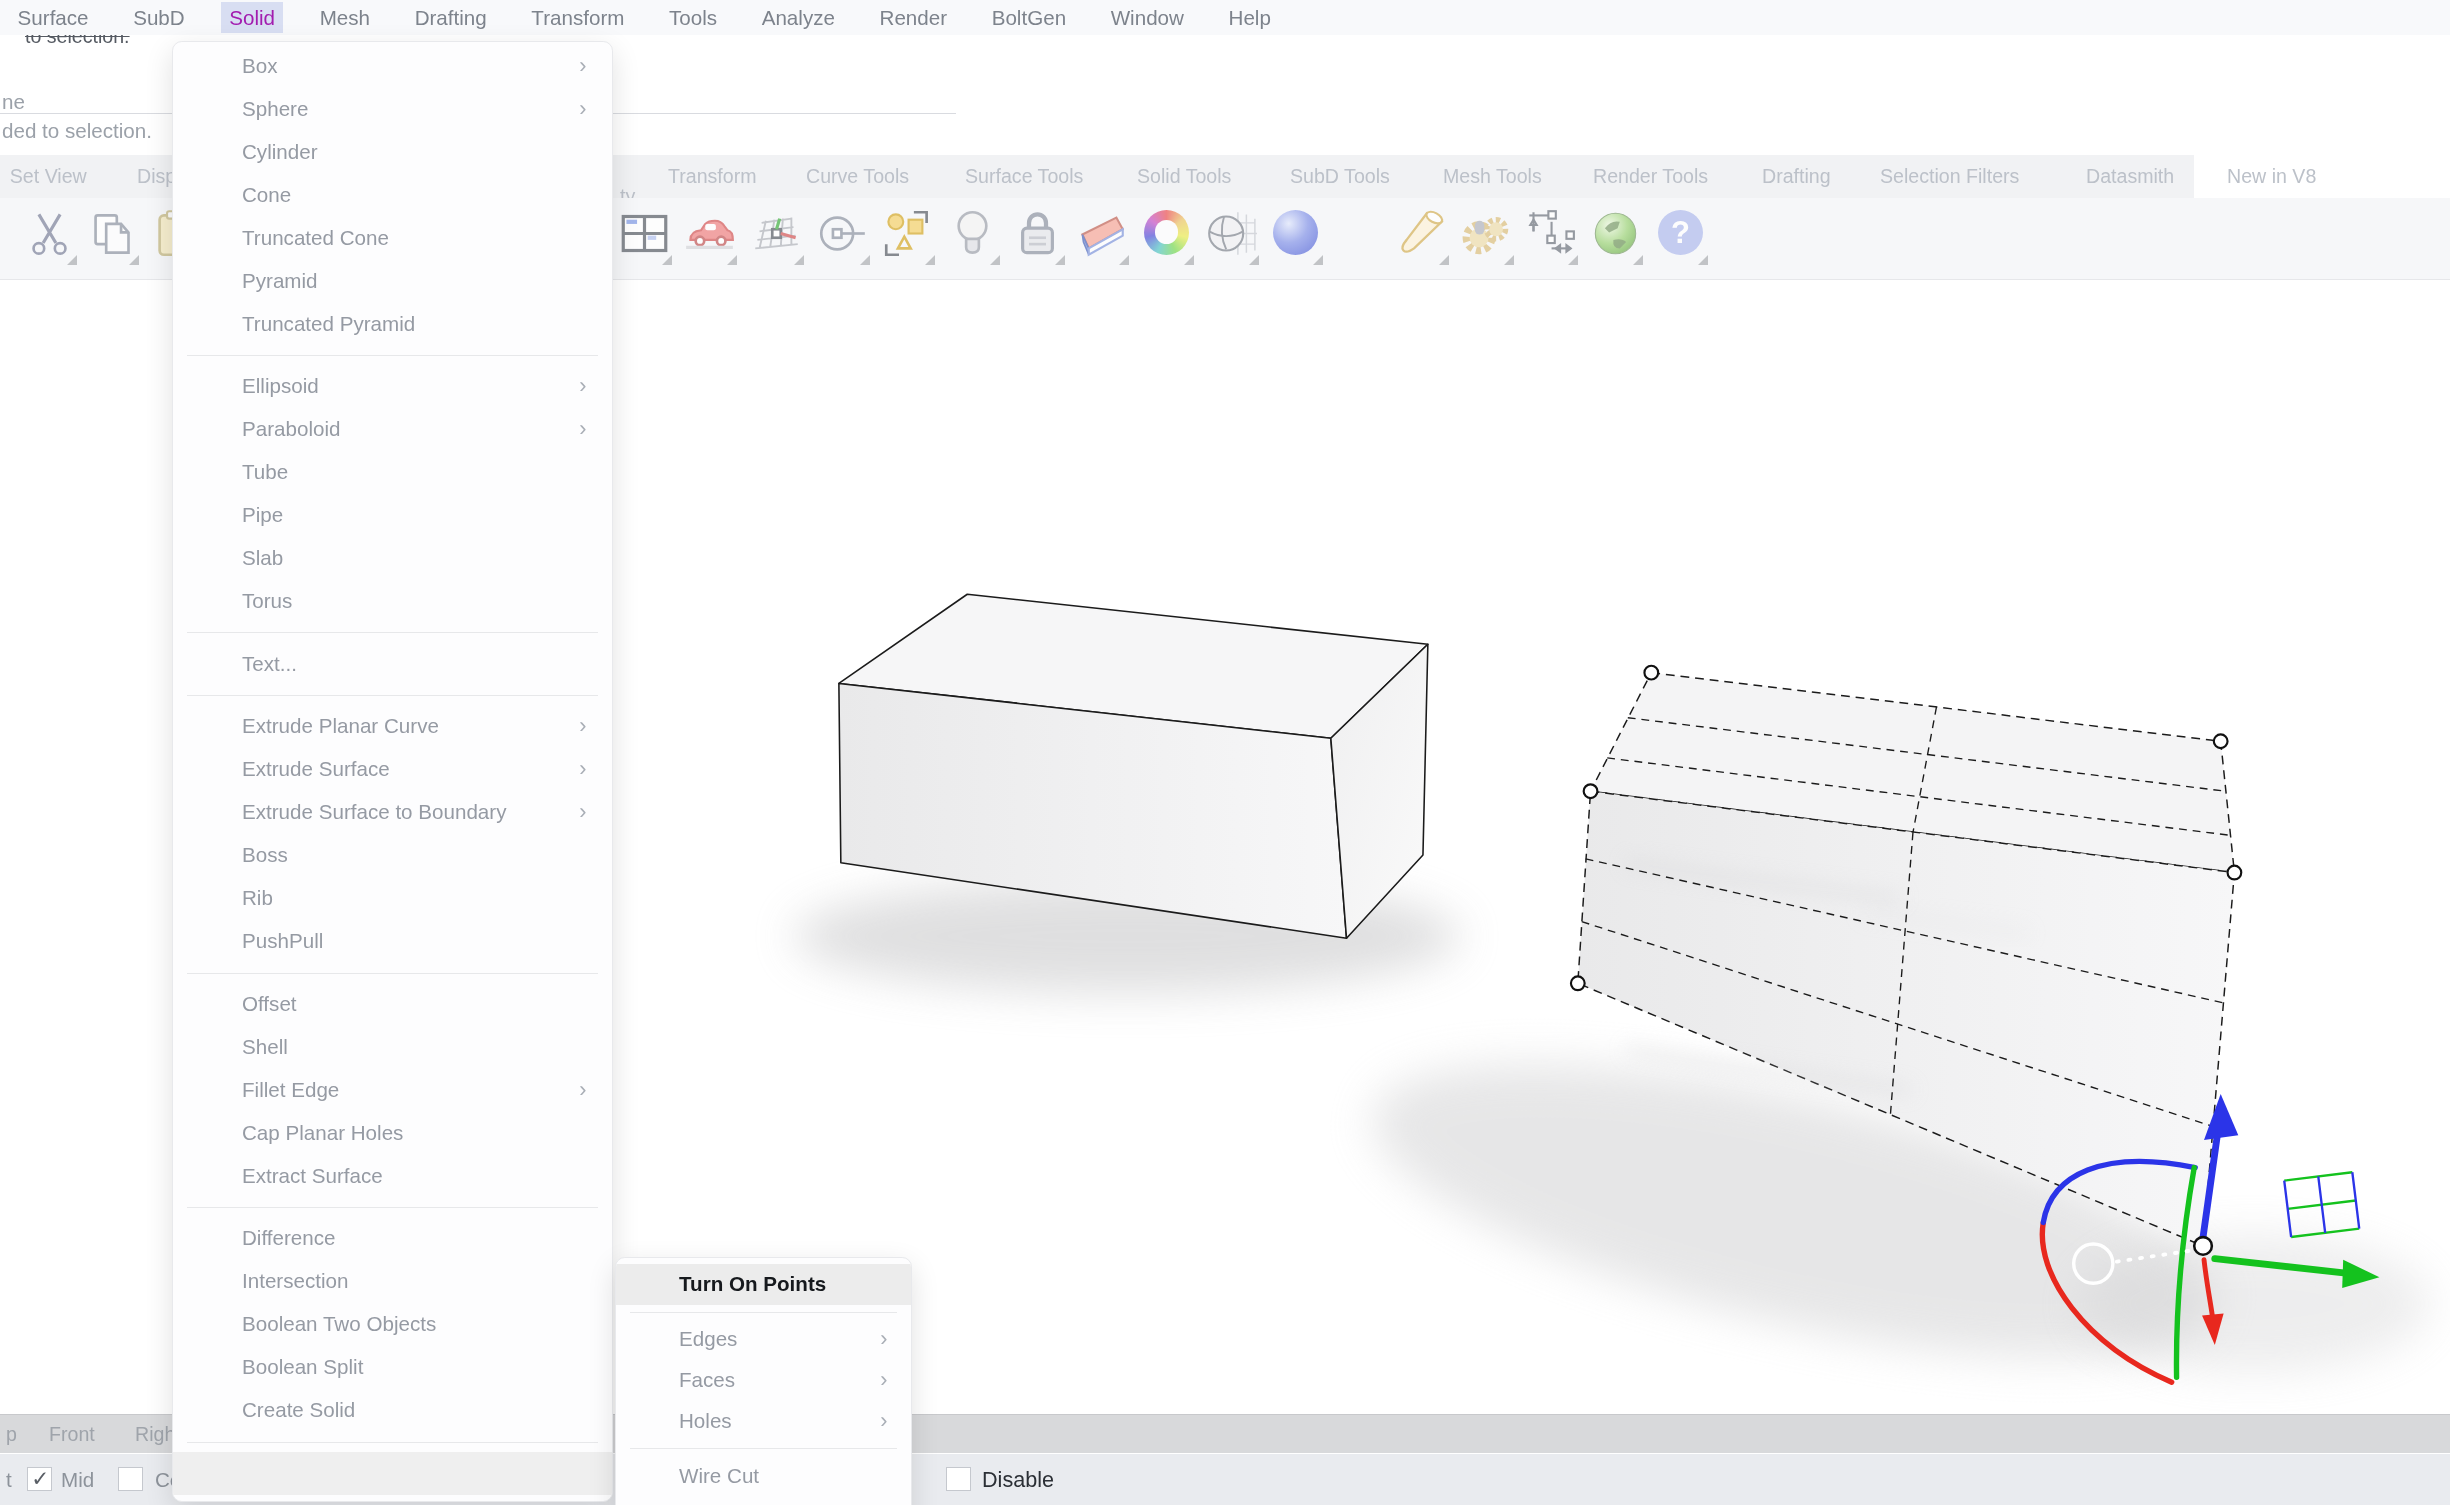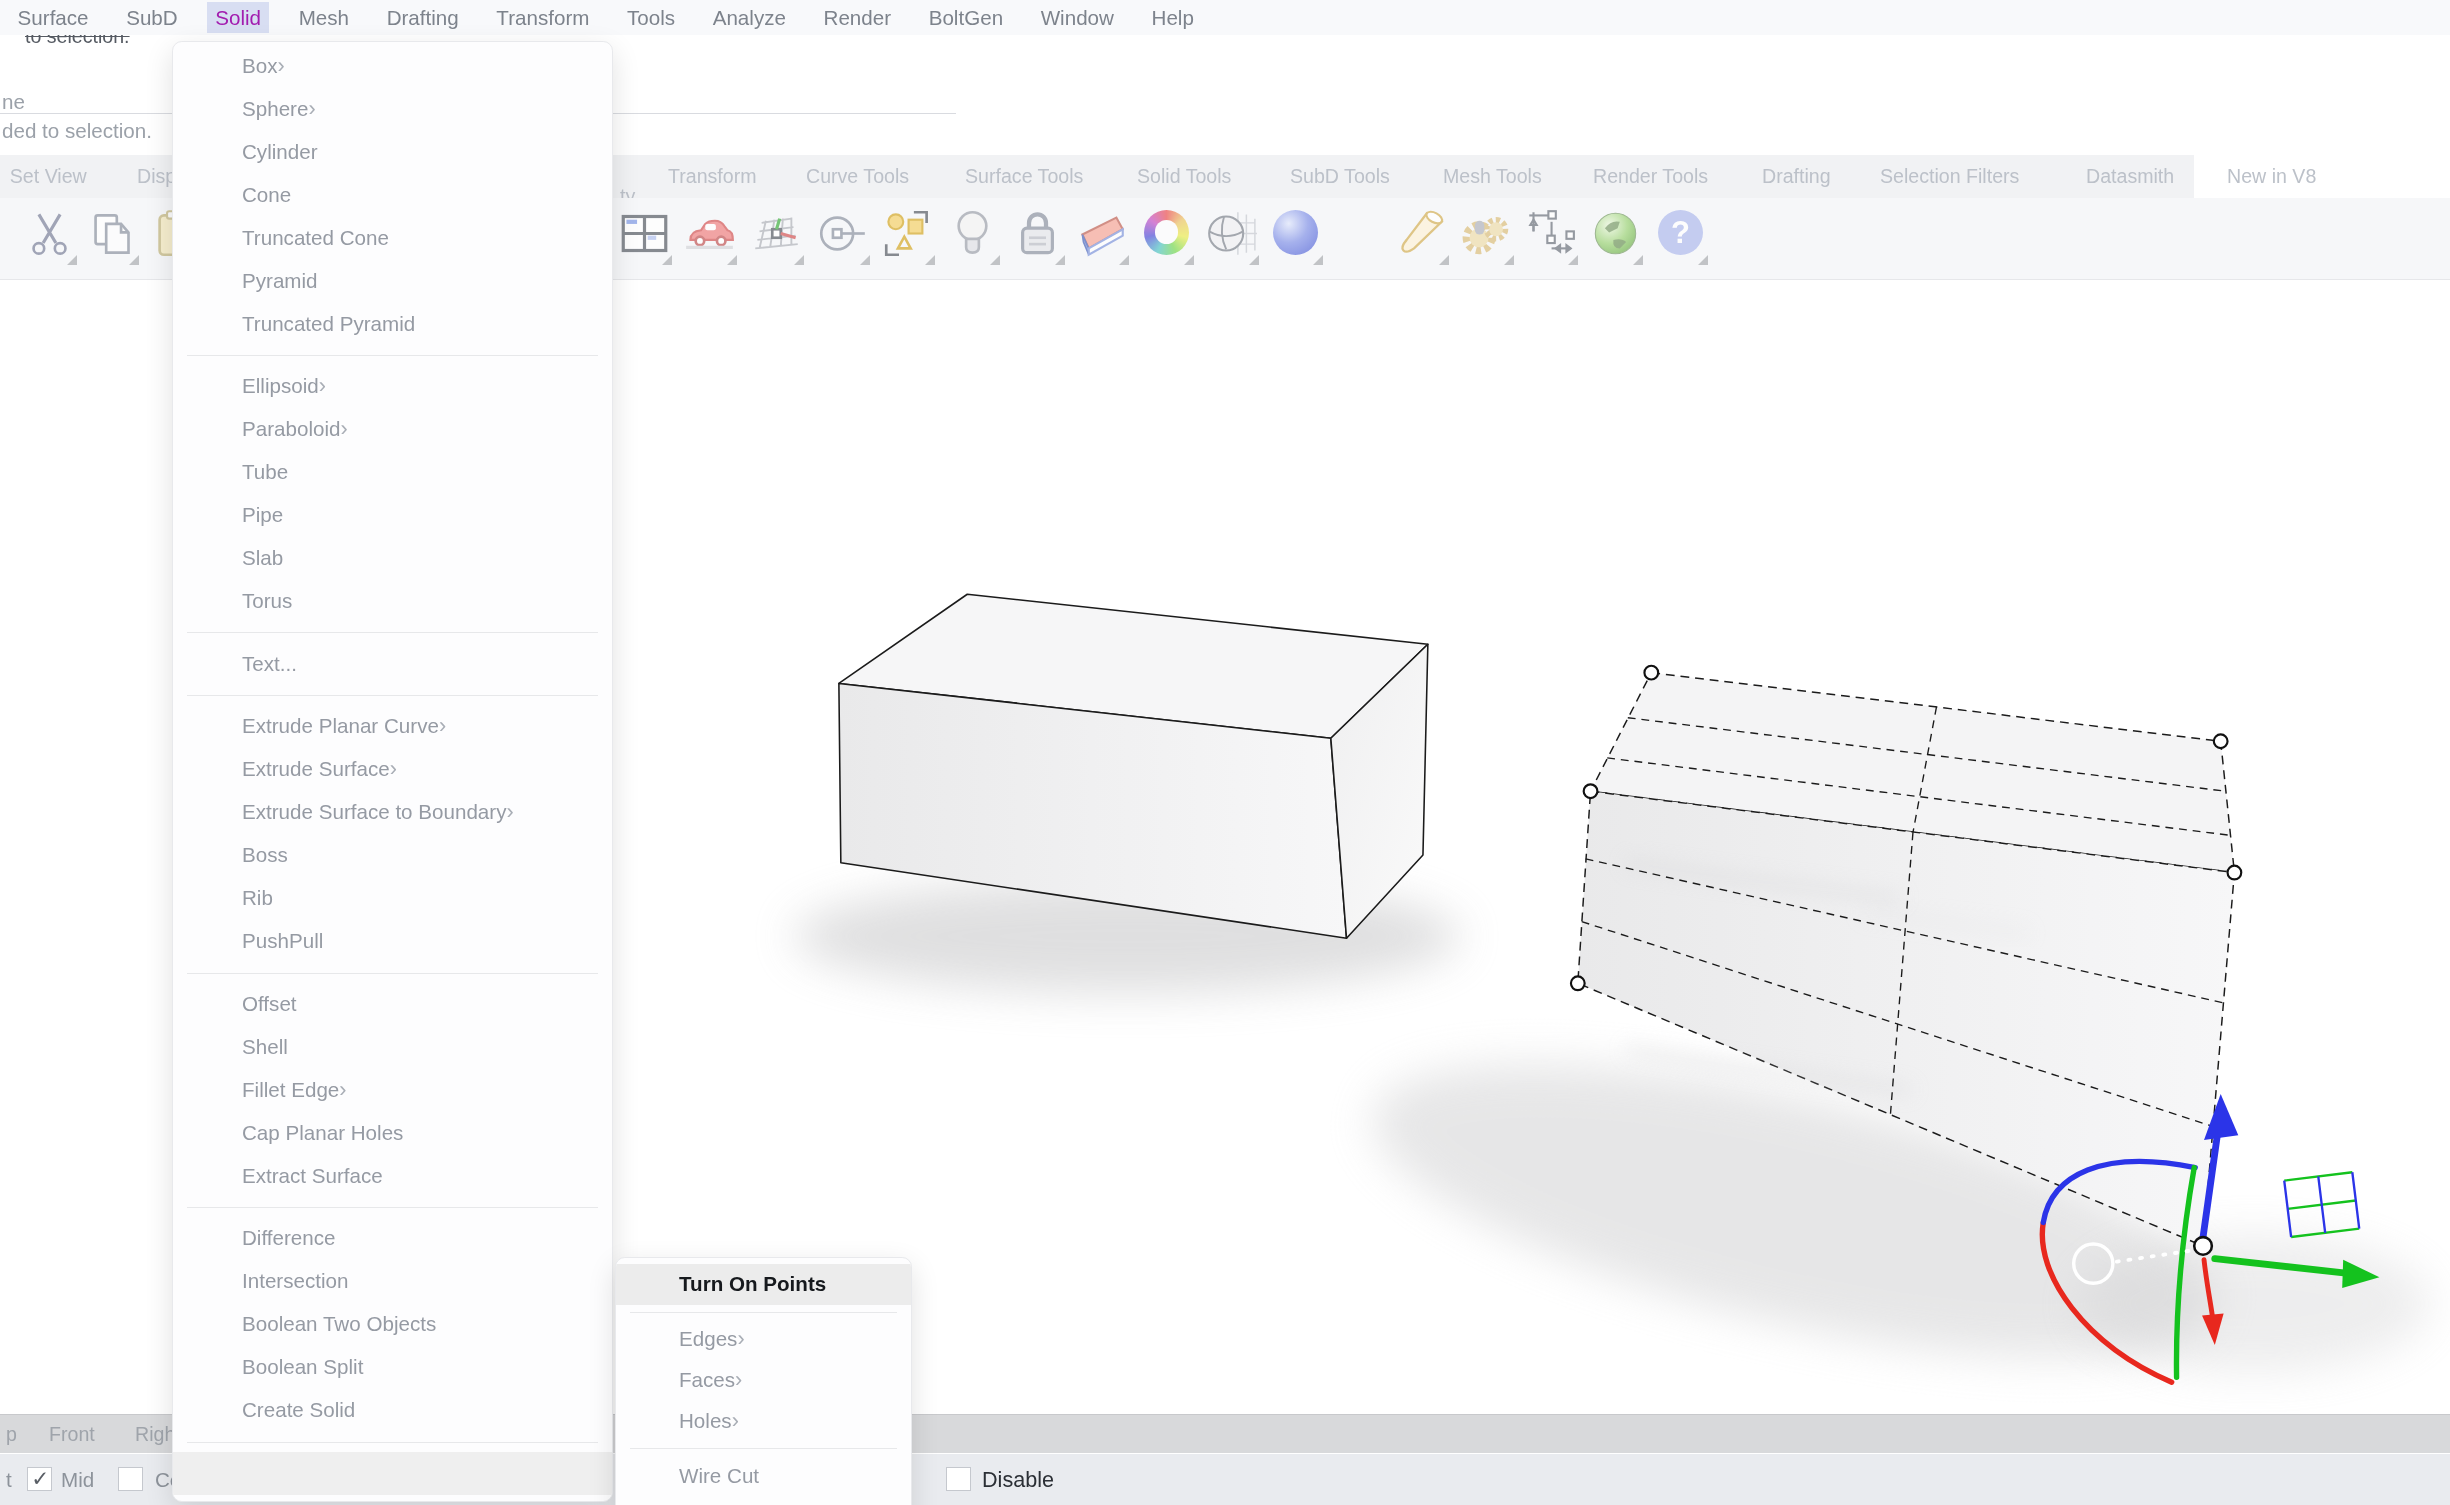--- a/index.html
+++ b/index.html
@@ -2,21 +2,21 @@
 <html style="--menu-highlight: #d8def2;"><head>
 <meta charset="utf-8">
 <style>
   html,body{margin:0;padding:0;background:#fff;}
   .screen{position:relative;width:2450px;height:1506px;overflow:hidden;
     font-family:"Liberation Sans",sans-serif;background:#fff;}
   .screen *{box-sizing:border-box;}
 
   
   .menubar{position:absolute;left:0;top:0;width:2450px;height:35px;background:#f8f9fb;
-    display:flex;align-items:center;padding-left:9.8px;gap:22px;z-index:4;}
+    display:flex;align-items:center;padding-left:9.8px;gap:29px;z-index:4;}
   .mb-item{font-size:20.6px;color:#7d838c;padding:3.9px 7.8px;white-space:nowrap;cursor:default;}
   .mb-item.active{background:var(--menu-highlight);color:#a21caf;}
 
   
   .cmdarea{position:absolute;left:0;top:35px;width:2450px;height:120px;background:#fff;z-index:1;}
   .cmd-clip{position:absolute;left:2px;top:0px;height:11.8px;overflow:hidden;margin-left:23px;}
   .cmd-struck{position:relative;top:-9.8px;font-size:19.6px;color:#565b63;text-decoration:line-through;white-space:nowrap;}
   .cmd-line{position:absolute;left:2px;font-size:20.6px;color:#9ba1a9;white-space:nowrap;}
   .cmd-sep{position:absolute;left:0;top:78px;width:956px;height:1px;background:#d9dbe0;}
 
@@ -50,21 +50,21 @@
   .osnap-frag{position:absolute;top:13.7px;font-size:20.6px;color:#8d939b;white-space:nowrap;}
   .cbox{position:absolute;top:12.7px;width:24.5px;height:24.5px;background:#fff;border:1px solid #c5c8ce;}
   .cbox.checked::after{content:"✓";position:absolute;left:2.9px;top:-2px;font-size:21.6px;color:#5a5f66;}
   .disable-label{position:absolute;top:12.7px;font-size:21.6px;color:#2b2f35;white-space:nowrap;}
 
   
   .menupanel{position:absolute;background:#fdfdfe;border:1px solid #e8e9ec;border-radius:9.8px;
     box-shadow:0 9.8px 29px rgba(0,0,0,.12);z-index:6;overflow:hidden;}
   #solidmenu{left:172px;top:41px;width:441px;height:1461px;padding-top:2px;}
   #editsubmenu{left:615px;top:1257px;width:297px;height:316px;padding-top:5.9px;}
-  .m-item{height:43px;display:flex;align-items:center;justify-content:flex-start;
+  .m-item{height:43px;display:flex;align-items:center;justify-content:space-between;
     padding:0 25.5px 0 69px;font-size:20.6px;color:#959aa3;cursor:default;}
   .m-item .arrow{color:#a9aeb6;font-size:21.6px;}
   .m-item.hl{background:#efefef;color:#16191d;font-weight:bold;}
   .m-sep{height:19.6px;position:relative;}
   .m-sep::after{content:"";position:absolute;left:13.7px;right:13.7px;top:50%;height:1px;background:#e7e8ea;}
   #editsubmenu .m-item{height:41px;padding:0 23.5px 0 63px;}
   #editsubmenu .m-sep{height:13.7px;}
   #editsubmenu .m-item.hl{background:#ececec;}
 </style>
 </head>

